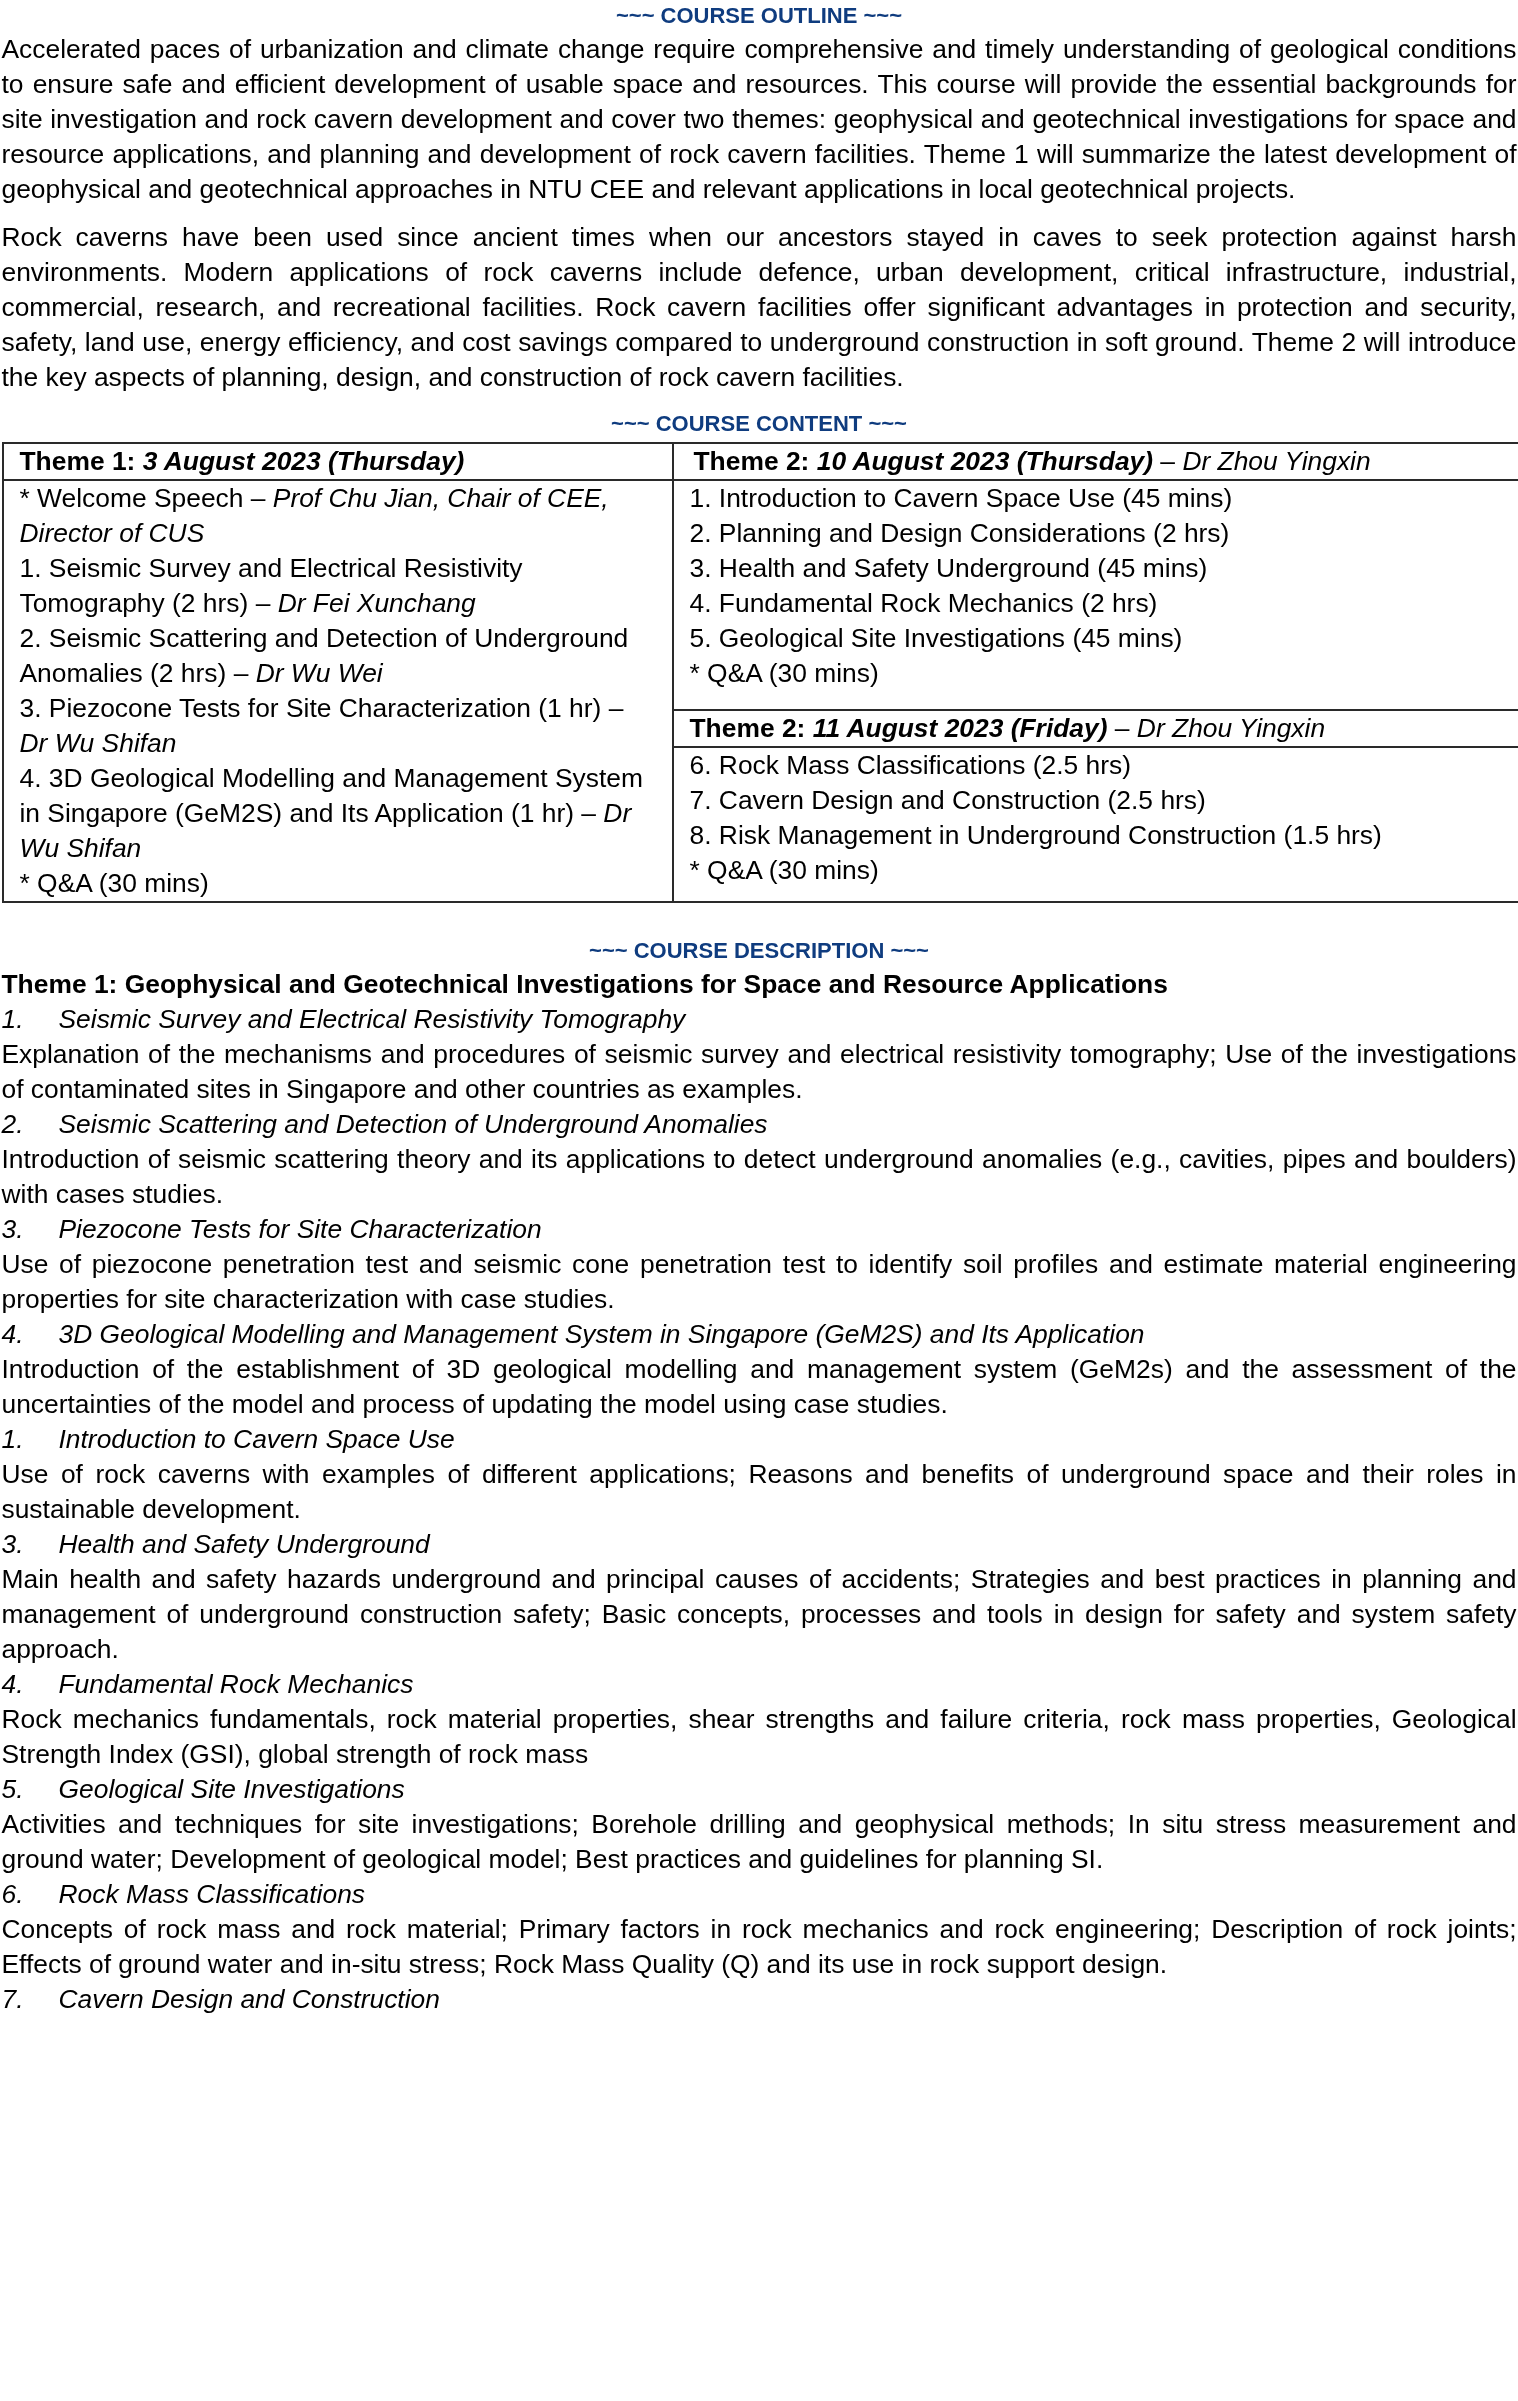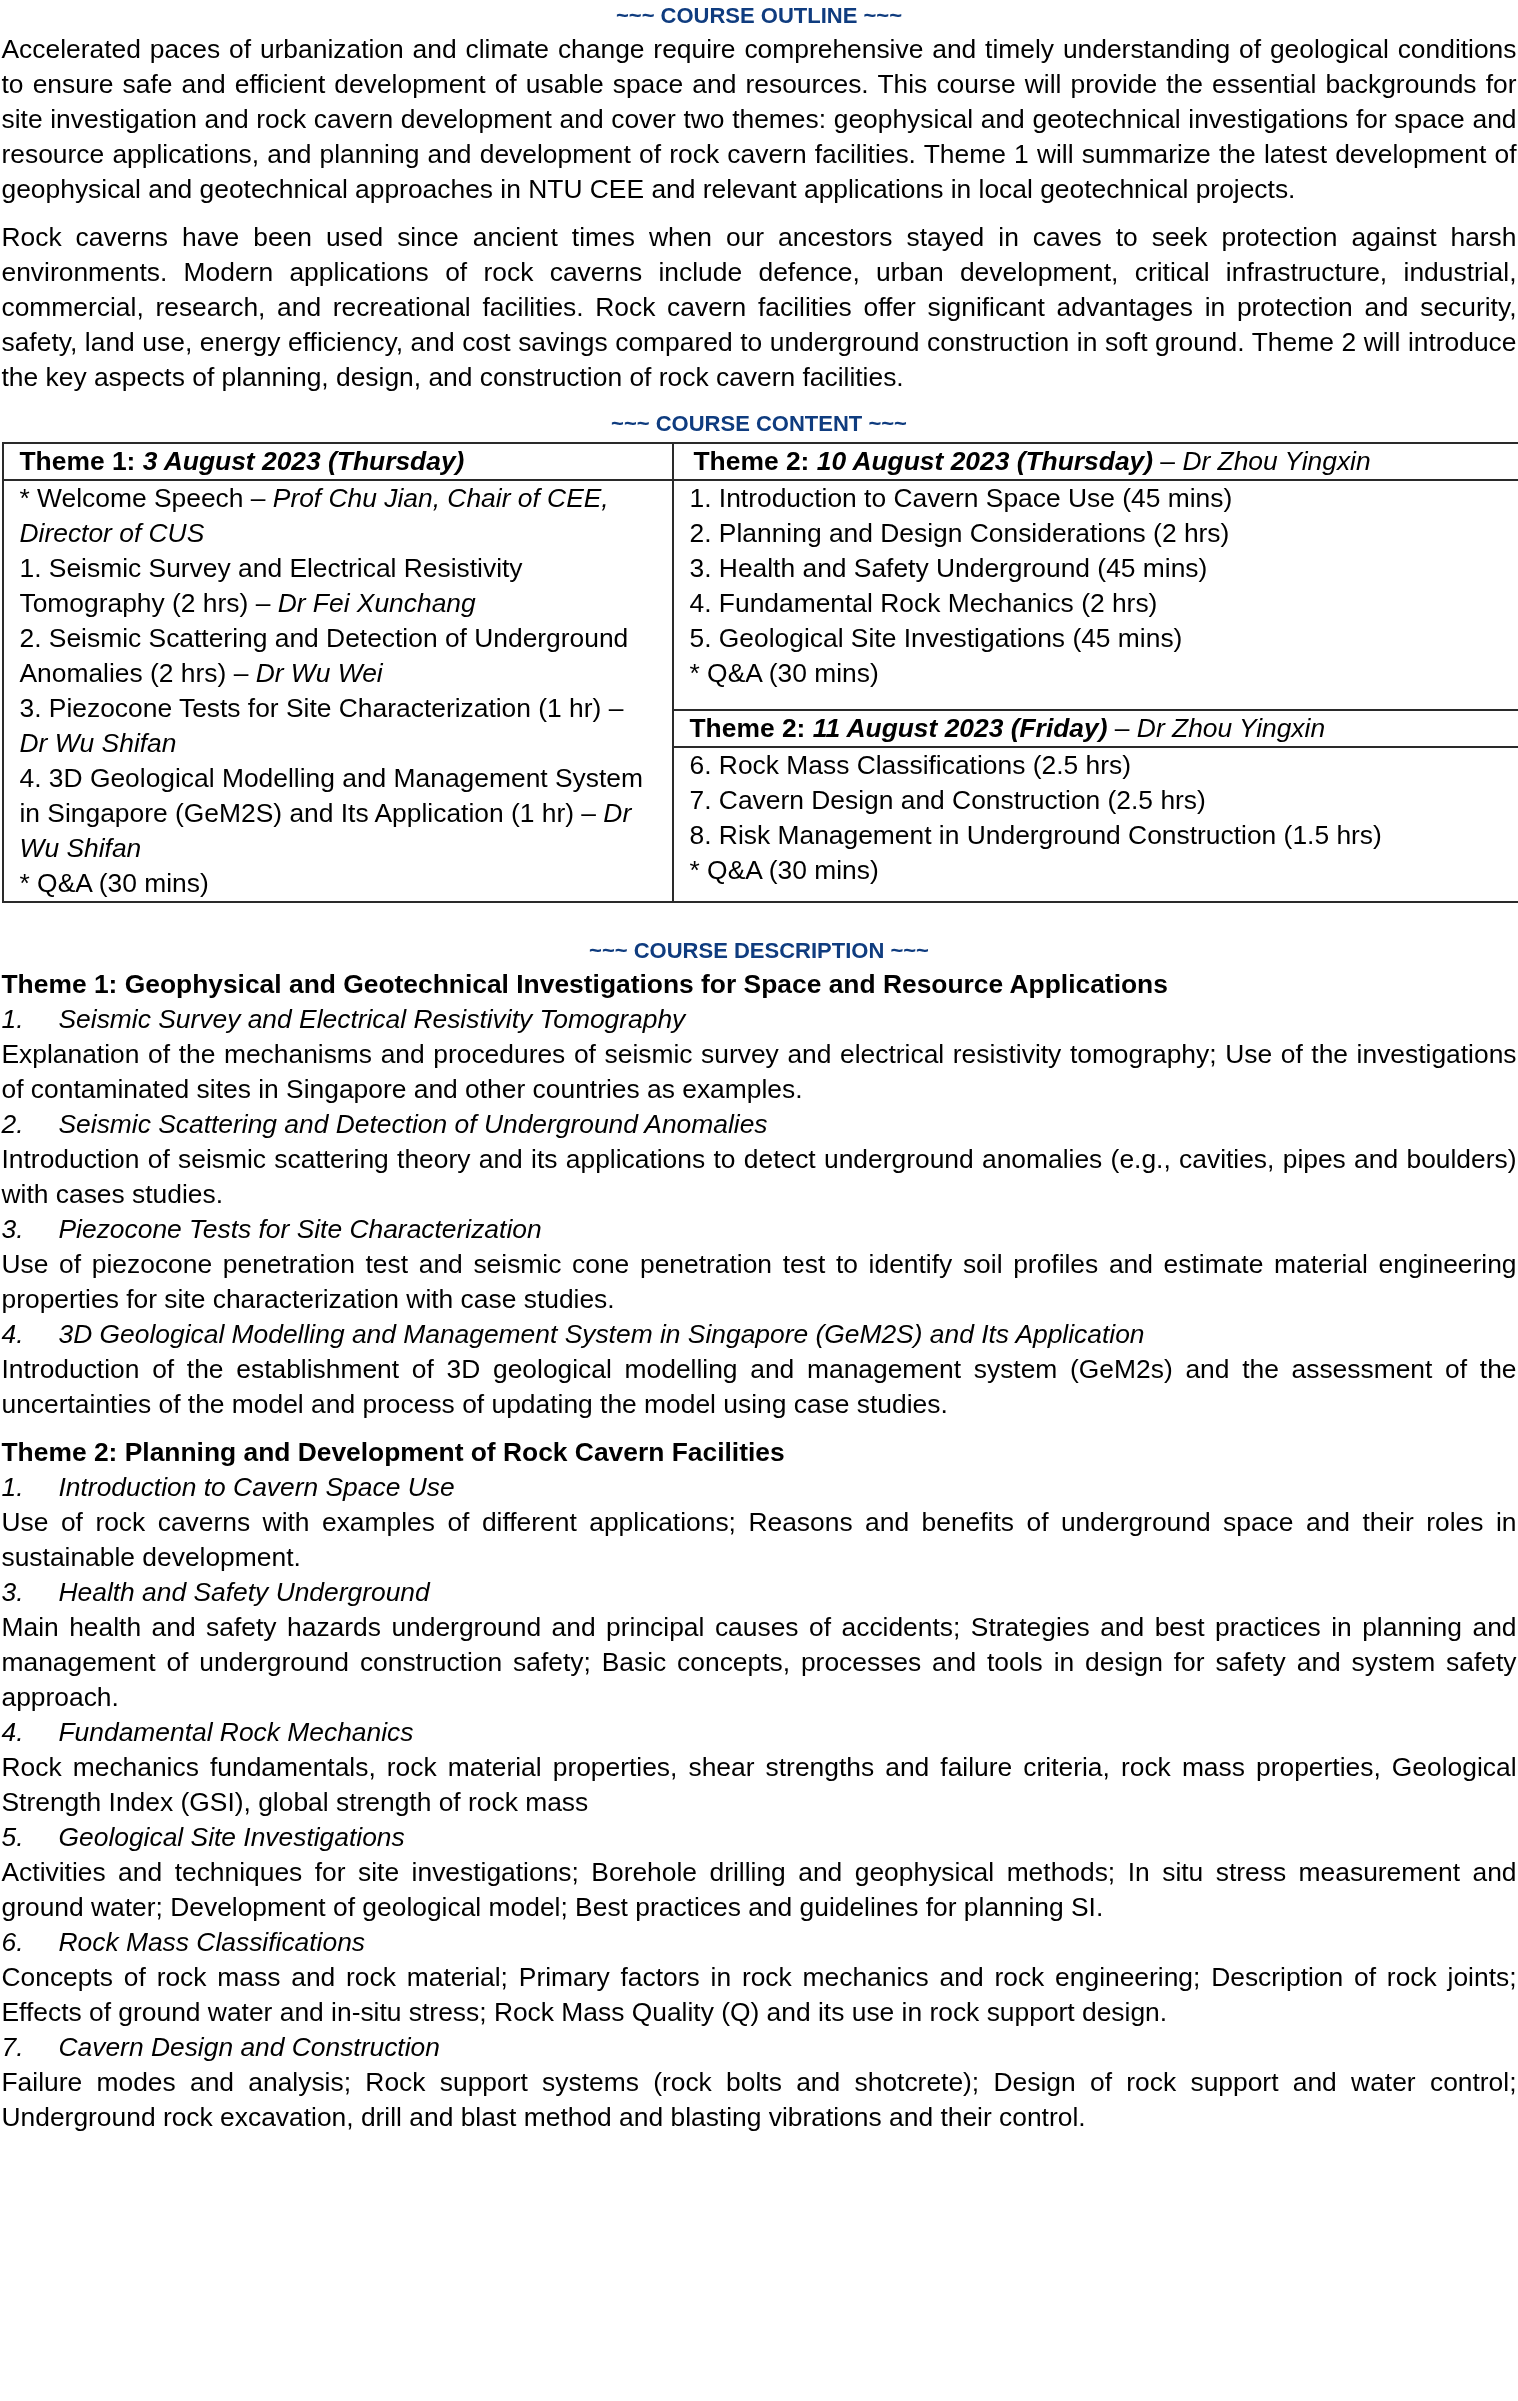--- a/index.html
+++ b/index.html
@@ -130,21 +130,20 @@
     </div>
     <div>
       <p class="item-head"><span class="item-num">3.</span><span>Piezocone Tests for Site Characterization</span></p>
       <p class="para">Use of piezocone penetration test and seismic cone penetration test to identify soil profiles and estimate material engineering properties for site characterization with case studies.</p>
     </div>
     <div>
       <p class="item-head"><span class="item-num">4.</span><span>3D Geological Modelling and Management System in Singapore (GeM2S) and Its Application</span></p>
       <p class="para">Introduction of the establishment of 3D geological modelling and management system (GeM2s) and the assessment of the uncertainties of the model and process of updating the model using case studies.</p>
     </div>
 
-    <p class="theme-head gap">Theme 2: Planning and Development of Rock Cavern Facilities</p>
     <div>
       <p class="item-head"><span class="item-num">1.</span><span>Introduction to Cavern Space Use</span></p>
       <p class="para">Use of rock caverns with examples of different applications; Reasons and benefits of underground space and their roles in sustainable development.</p>
     </div>
     <div>
     </div>
     <div>
       <p class="item-head"><span class="item-num">3.</span><span>Health and Safety Underground</span></p>
       <p class="para">Main health and safety hazards underground and principal causes of accidents; Strategies and best practices in planning and management of underground construction safety; Basic concepts, processes and tools in design for safety and system safety approach.</p>
     </div>
@@ -155,17 +154,16 @@
     <div>
       <p class="item-head"><span class="item-num">5.</span><span>Geological Site Investigations</span></p>
       <p class="para">Activities and techniques for site investigations; Borehole drilling and geophysical methods; In situ stress measurement and ground water; Development of geological model; Best practices and guidelines for planning SI.</p>
     </div>
     <div>
       <p class="item-head"><span class="item-num">6.</span><span>Rock Mass Classifications</span></p>
       <p class="para">Concepts of rock mass and rock material; Primary factors in rock mechanics and rock engineering; Description of rock joints; Effects of ground water and in-situ stress; Rock Mass Quality (Q) and its use in rock support design.</p>
     </div>
     <div>
       <p class="item-head"><span class="item-num">7.</span><span>Cavern Design and Construction</span></p>
-      <p class="para">Failure modes and analysis; Rock support systems (rock bolts and shotcrete); Design of rock support and water control; Underground rock excavation, drill and blast method and blasting vibrations and their control.</p>
     </div>
   </section>
 </div>
 
 
 </body></html>

